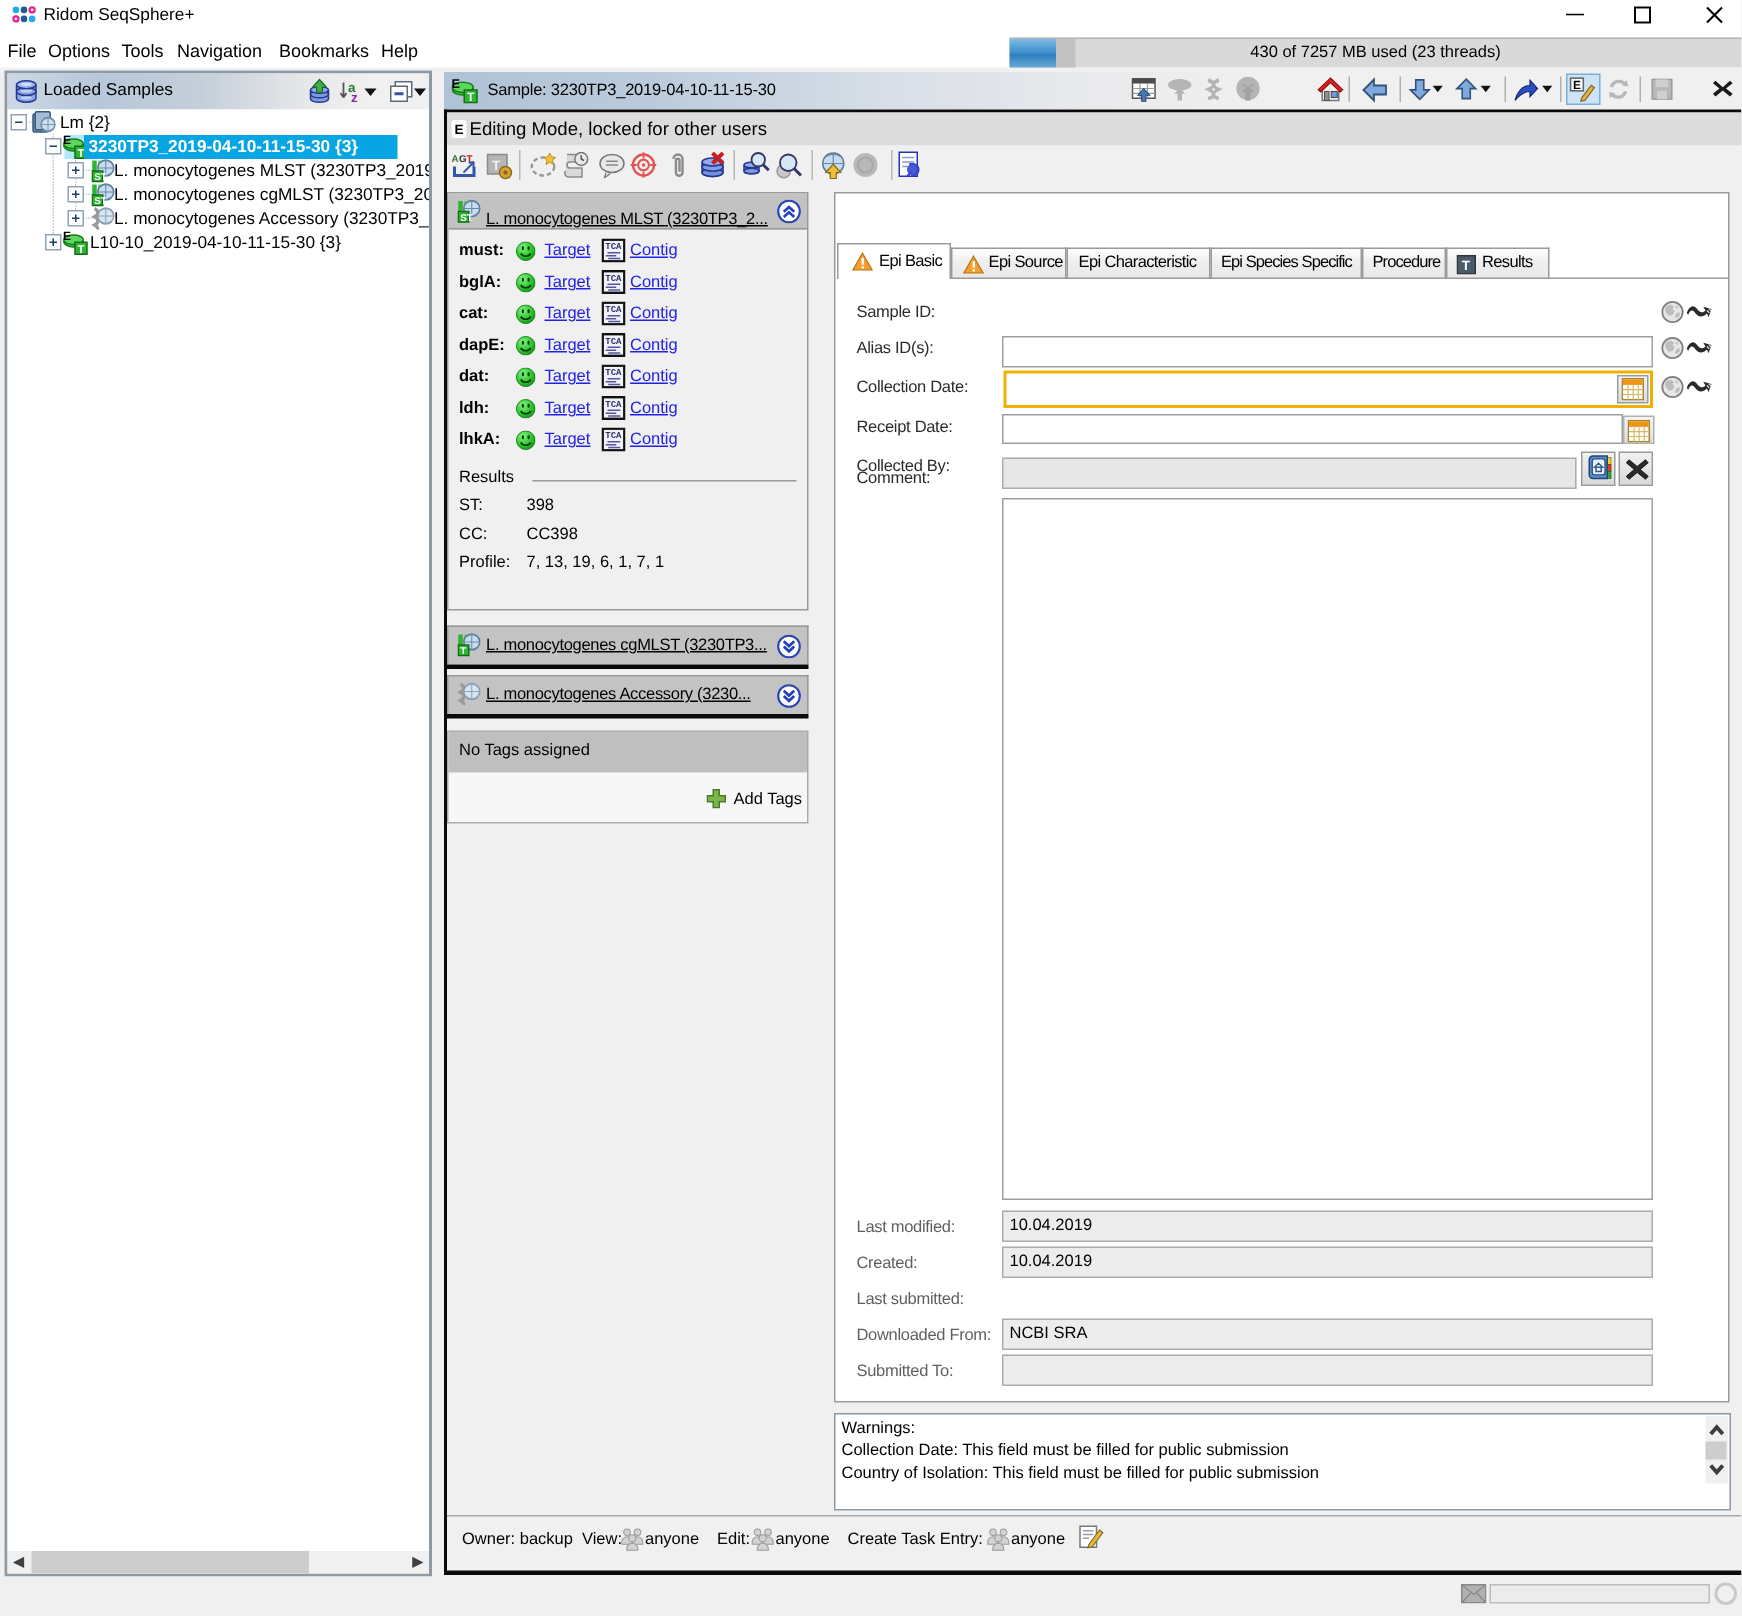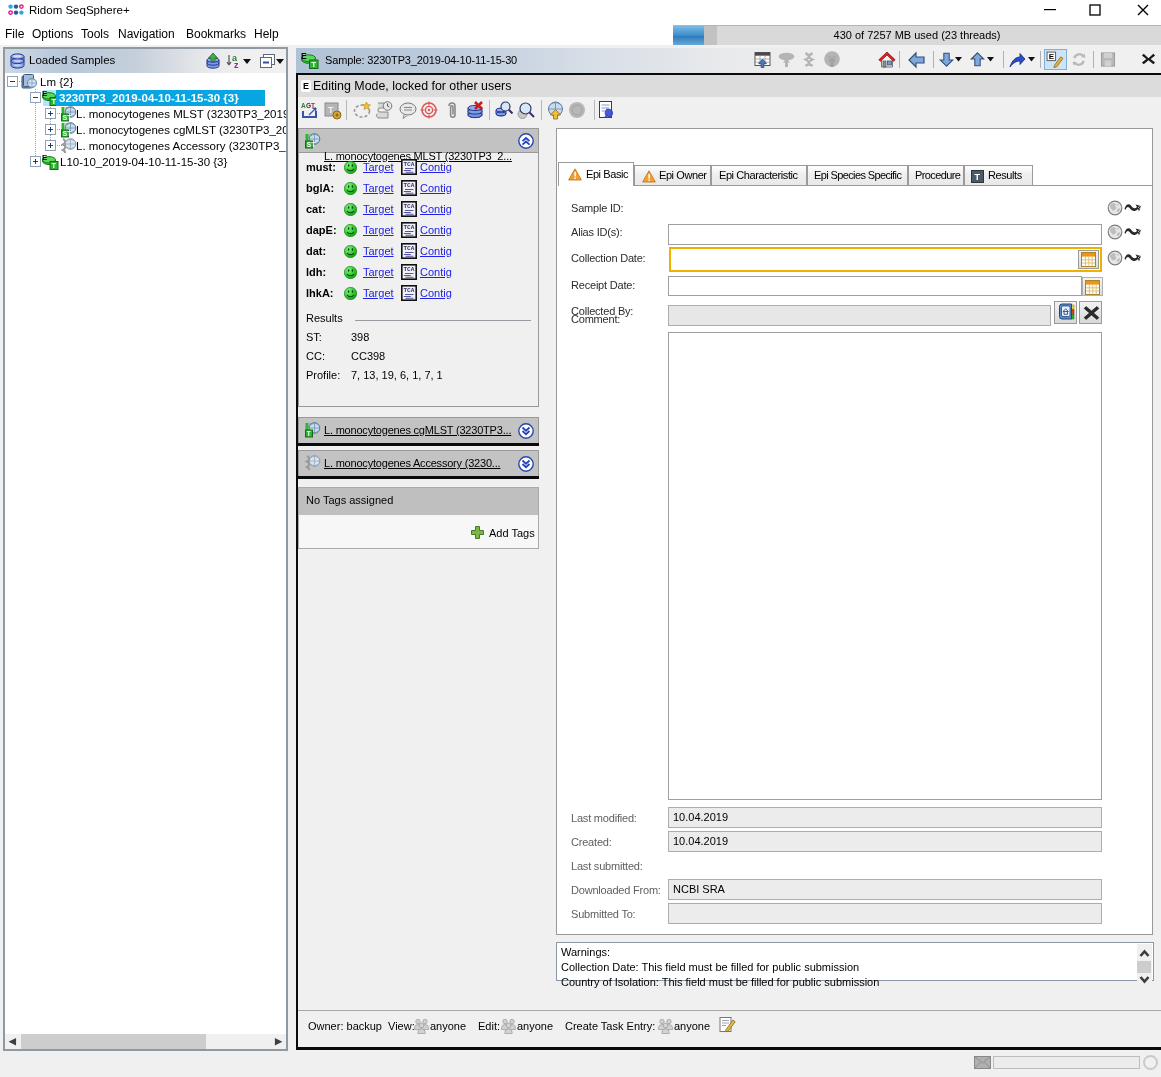--- a/index.html
+++ b/index.html
@@ -62,21 +62,21 @@
 .tab { position:absolute; height:21px; border:1px solid #9a9a9a; border-bottom:none; background:linear-gradient(#ffffff,#efefef 40%,#e8e8e8); }
 .tab span { font-size:11px; letter-spacing:-0.42px; }
 .tab.active { background:#fff; z-index:3; }
 #tabline { position:absolute; left:1px; top:56px; width:594px; height:1px; background:#9a9a9a; z-index:1; }
 .flabel { position:absolute; left:14px; color:#2b2b2b; letter-spacing:-0.2px; }
 .flabel2 { position:absolute; left:14px; color:#5f5f5f; letter-spacing:-0.2px; }
 .finput { position:absolute; left:111px; width:434px; height:22px; background:#fff; border:1px solid #9f9f9f; line-height:20px; padding-left:3px; font-size:11px; }
 .ginput { position:absolute; left:111px; width:434px; height:21px; background:#ececec; border:1px solid #adadad; line-height:19px; padding-left:4px; font-size:11px; }
 
 
-#warnbox { position:absolute; left:556px; top:942px; width:598px; height:39px; background:#fff; border:1px solid #8a97a5; }
+#warnbox { position:absolute; left:556px; top:942px; width:598px; height:65px; background:#fff; border:1px solid #8a97a5; }
 #warnscroll { position:absolute; right:1px; top:1px; width:15px; height:45px; background:#f0f0f0; }
 
 
 #ownerbar { position:absolute; left:298px; top:1010px; width:863px; height:37px; background:#f0f0f0; border-top:1px solid #a8a8a8; }
 #statusbar { position:absolute; left:0; top:1051px; width:1161px; height:26px; background:#f0f0f0; }
 </style>
 </head>
 <body>
 
 <div id="titlebar">
@@ -417,21 +417,21 @@
 <div id="mlstpanel">
   <div class="colhdr">
     <svg style="left:6px;top:4px" width="16" height="16" viewBox="0 0 16 16">
       <rect x="0.5" y="1" width="3" height="13" fill="#2fb432"></rect>
       <rect x="4.5" y="1" width="3" height="13" fill="#57d457"></rect>
       <circle cx="9.5" cy="6" r="5.3" fill="#c8dcf0" stroke="#5a7a9a"></circle>
       <path d="M4.2,6 h10.6 M9.5,0.7 v10.6 M5.8,2.5 a6.4,6.4 0 0 1 7.4,0 M5.8,9.5 a6.4,6.4 0 0 0 7.4,0" stroke="#6a8aa8" stroke-width="0.7" fill="none"></path>
       <rect x="0.5" y="8" width="7" height="7" fill="#2fb432" stroke="#116e14"></rect>
       <text x="1.8" y="14" font-size="6.5" font-weight="bold" fill="#fff">ST</text>
     </svg>
-    <span class="abs linku" style="left:25px;top:21px">L. monocytogenes MLST (3230TP3_2...</span>
+    <span class="abs linku" style="left:25px;top:11px">L. monocytogenes MLST (3230TP3_2...</span>
     <svg style="left:219px;top:4px" width="16" height="16" viewBox="0 0 16 16">
       <circle cx="8" cy="8" r="7.2" fill="#fff" stroke="#2846b0" stroke-width="1.4"></circle>
       <path d="M4.5,8.2 L8,5 L11.5,8.2 M4.5,11.7 L8,8.5 L11.5,11.7" stroke="#2342c0" stroke-width="1.8" fill="none"></path>
     </svg>
   </div>
 </div>
 <div class="collapsed" style="top:417px">
   <svg style="left:6px;top:4px" width="16" height="16" viewBox="0 0 16 16">
     <rect x="0.5" y="1" width="3" height="13" fill="#2fb432"></rect>
     <rect x="4.5" y="1" width="3" height="13" fill="#57d457"></rect>
@@ -650,21 +650,21 @@
         <rect x="6.4" y="9.5" width="1.5" height="1.5" fill="#fff"></rect>
     </svg>
     <span class="abs" style="left:27px;top:5px">Epi Basic</span>
   </div>
   <div class="tab" style="left:77px;top:36px;width:77px">
     <svg style="left:7px;top:4px" width="14" height="13" viewBox="0 0 14 13">
       <path d="M7,0.8 L13.4,12 L0.6,12 Z" fill="#f0a030" stroke="#c07010" stroke-width="0.8"></path>
       <rect x="6.4" y="4" width="1.5" height="4.5" fill="#fff"></rect>
         <rect x="6.4" y="9.5" width="1.5" height="1.5" fill="#fff"></rect>
     </svg>
-    <span class="abs" style="left:24px;top:3px">Epi Owner</span>
+    <span class="abs" style="left:24px;top:3px">Epi Source</span>
   </div>
   <div class="tab" style="left:154px;top:36px;width:96px">
       <span class="abs" style="left:7px;top:3px">Epi Characteristic</span>
     </div>
   <div class="tab" style="left:250px;top:36px;width:101px">
       <span class="abs" style="left:6px;top:3px;letter-spacing:-0.62px">Epi Species Specific</span>
     </div>
   <div class="tab" style="left:351px;top:36px;width:56px">
       <span class="abs" style="left:6px;top:3px;letter-spacing:-0.62px">Procedure</span>
     </div>

